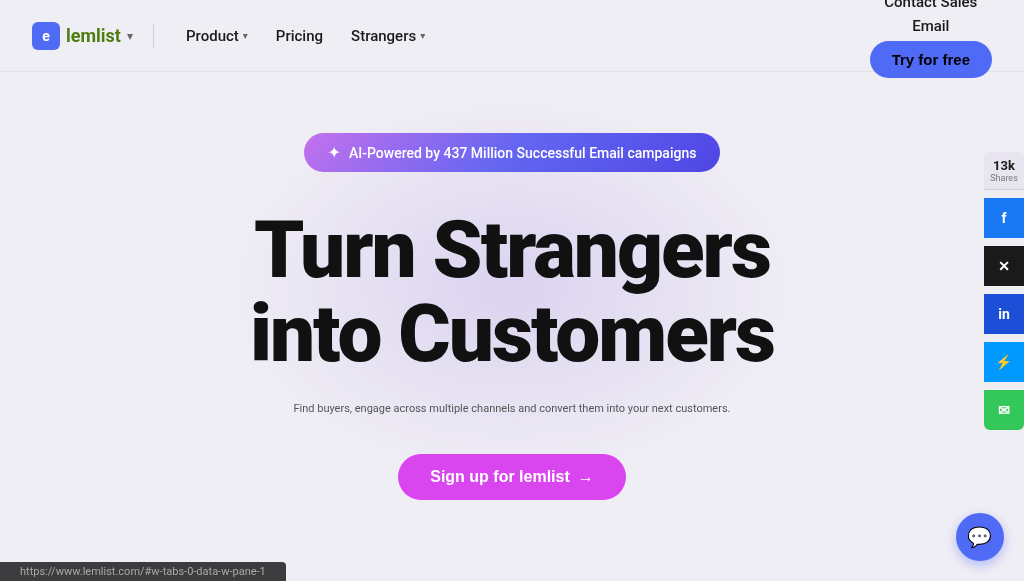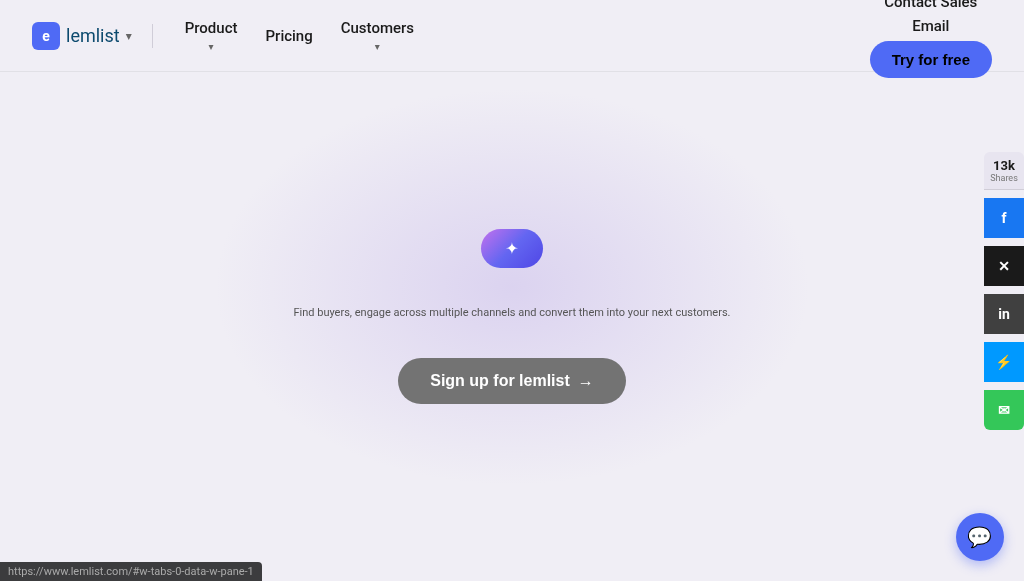--- a/index.html
+++ b/index.html
@@ -46,22 +46,22 @@
       display: flex;
       align-items: center;
       justify-content: center;
       color: white;
       font-size: 14px;
       font-weight: bold;
     }
 
     .logo-text {
       font-size: 18px;
-      font-weight: 400;
-      color: #0c4a6e;
+      font-weight: 700;
+      color: #4d7c0f;
     }
 
     .logo-chevron {
       color: #666;
       font-size: 12px;
     }
 
     .nav-divider {
       width: 1px;
       height: 24px;
@@ -79,21 +79,20 @@
       display: flex;
       align-items: center;
       gap: 4px;
       padding: 8px 12px;
       color: #1a1a1a;
       font-size: 15px;
       font-weight: 500;
       cursor: pointer;
       border-radius: 8px;
       text-decoration: none;
-      flex-direction: column;
     }
 
     .nav-link .chevron {
       font-size: 10px;
       color: #666;
     }
 
     .nav-right {
       margin-left: auto;
       display: flex;
@@ -181,21 +180,21 @@
       font-size: 11px;
       color: #555;
       max-width: 560px;
       line-height: 1.6;
       margin-bottom: 36px;
       position: relative;
       z-index: 1;
     }
 
     .signup-btn {
-      background: #737373;
+      background: #d946ef;
       color: white;
       border: none;
       padding: 14px 32px;
       border-radius: 50px;
       font-size: 16px;
       font-weight: 600;
       cursor: pointer;
       position: relative;
       z-index: 1;
       display: inline-flex;
@@ -244,21 +243,21 @@
       display: flex;
       align-items: center;
       justify-content: center;
       cursor: pointer;
       font-size: 14px;
       font-weight: bold;
     }
 
     .social-btn.facebook { background: #1877f2; color: white; }
     .social-btn.twitter { background: #1a1a1a; color: white; }
-    .social-btn.linkedin { background: #404040; color: white; }
+    .social-btn.linkedin { background: #1d4ed8; color: white; }
     .social-btn.messenger { background: #0099ff; color: white; }
     .social-btn.email { background: #34c759; color: white; border-radius: 0 0 6px 6px; }
 
     
     .chat-btn {
       position: absolute;
       bottom: 20px;
       right: 20px;
       width: 48px;
       height: 48px;
@@ -275,21 +274,21 @@
     }
 
     
     .status-bar {
       position: absolute;
       bottom: 0;
       left: 0;
       background: rgba(0,0,0,0.75);
       color: #aaa;
       font-size: 11px;
-      padding: 3px 8px;
+      padding: 3px 20px;
       border-radius: 0 4px 0 0;
       z-index: 30;
       text-align: center;
     }
   </style>
 </head>
 <body>
 
 <nav class="navbar">
   <div class="nav-left">
@@ -301,36 +300,41 @@
     <div class="nav-divider"></div>
     <div class="nav-links">
       <a class="nav-link">
         <span>Product</span>
         <span class="chevron">▾</span>
       </a>
       <a class="nav-link">
         <span>Pricing</span>
       </a>
       <a class="nav-link">
-        <span>Customers</span>
+        <span>Strangers</span>
         <span class="chevron">▾</span>
       </a>
     </div>
   </div>
   <div class="nav-right">
     <a class="nav-right-link">Contact Sales</a>
     <a class="nav-right-link">Email</a>
     <button class="try-free-btn">Try for free</button>
   </div>
 </nav>
 
 <section class="hero">
   <div class="ai-badge">
     <span class="sparkle">✦</span>
+    <span>AI-Powered by 437 Million Successful Email campaigns</span>
   </div>
+  <h1 class="hero-title">
+    <span>Turn Strangers</span><br>
+    <span>into Customers</span>
+  </h1>
   <p class="hero-subtitle">Find buyers, engage across multiple channels and convert them into your next customers.</p>
   <button class="signup-btn">
     <span>Sign up for lemlist</span>
     <span>→</span>
   </button>
 </section>
 
 <div class="social-sidebar">
   <div class="share-count">
     <span class="count">13k</span>

